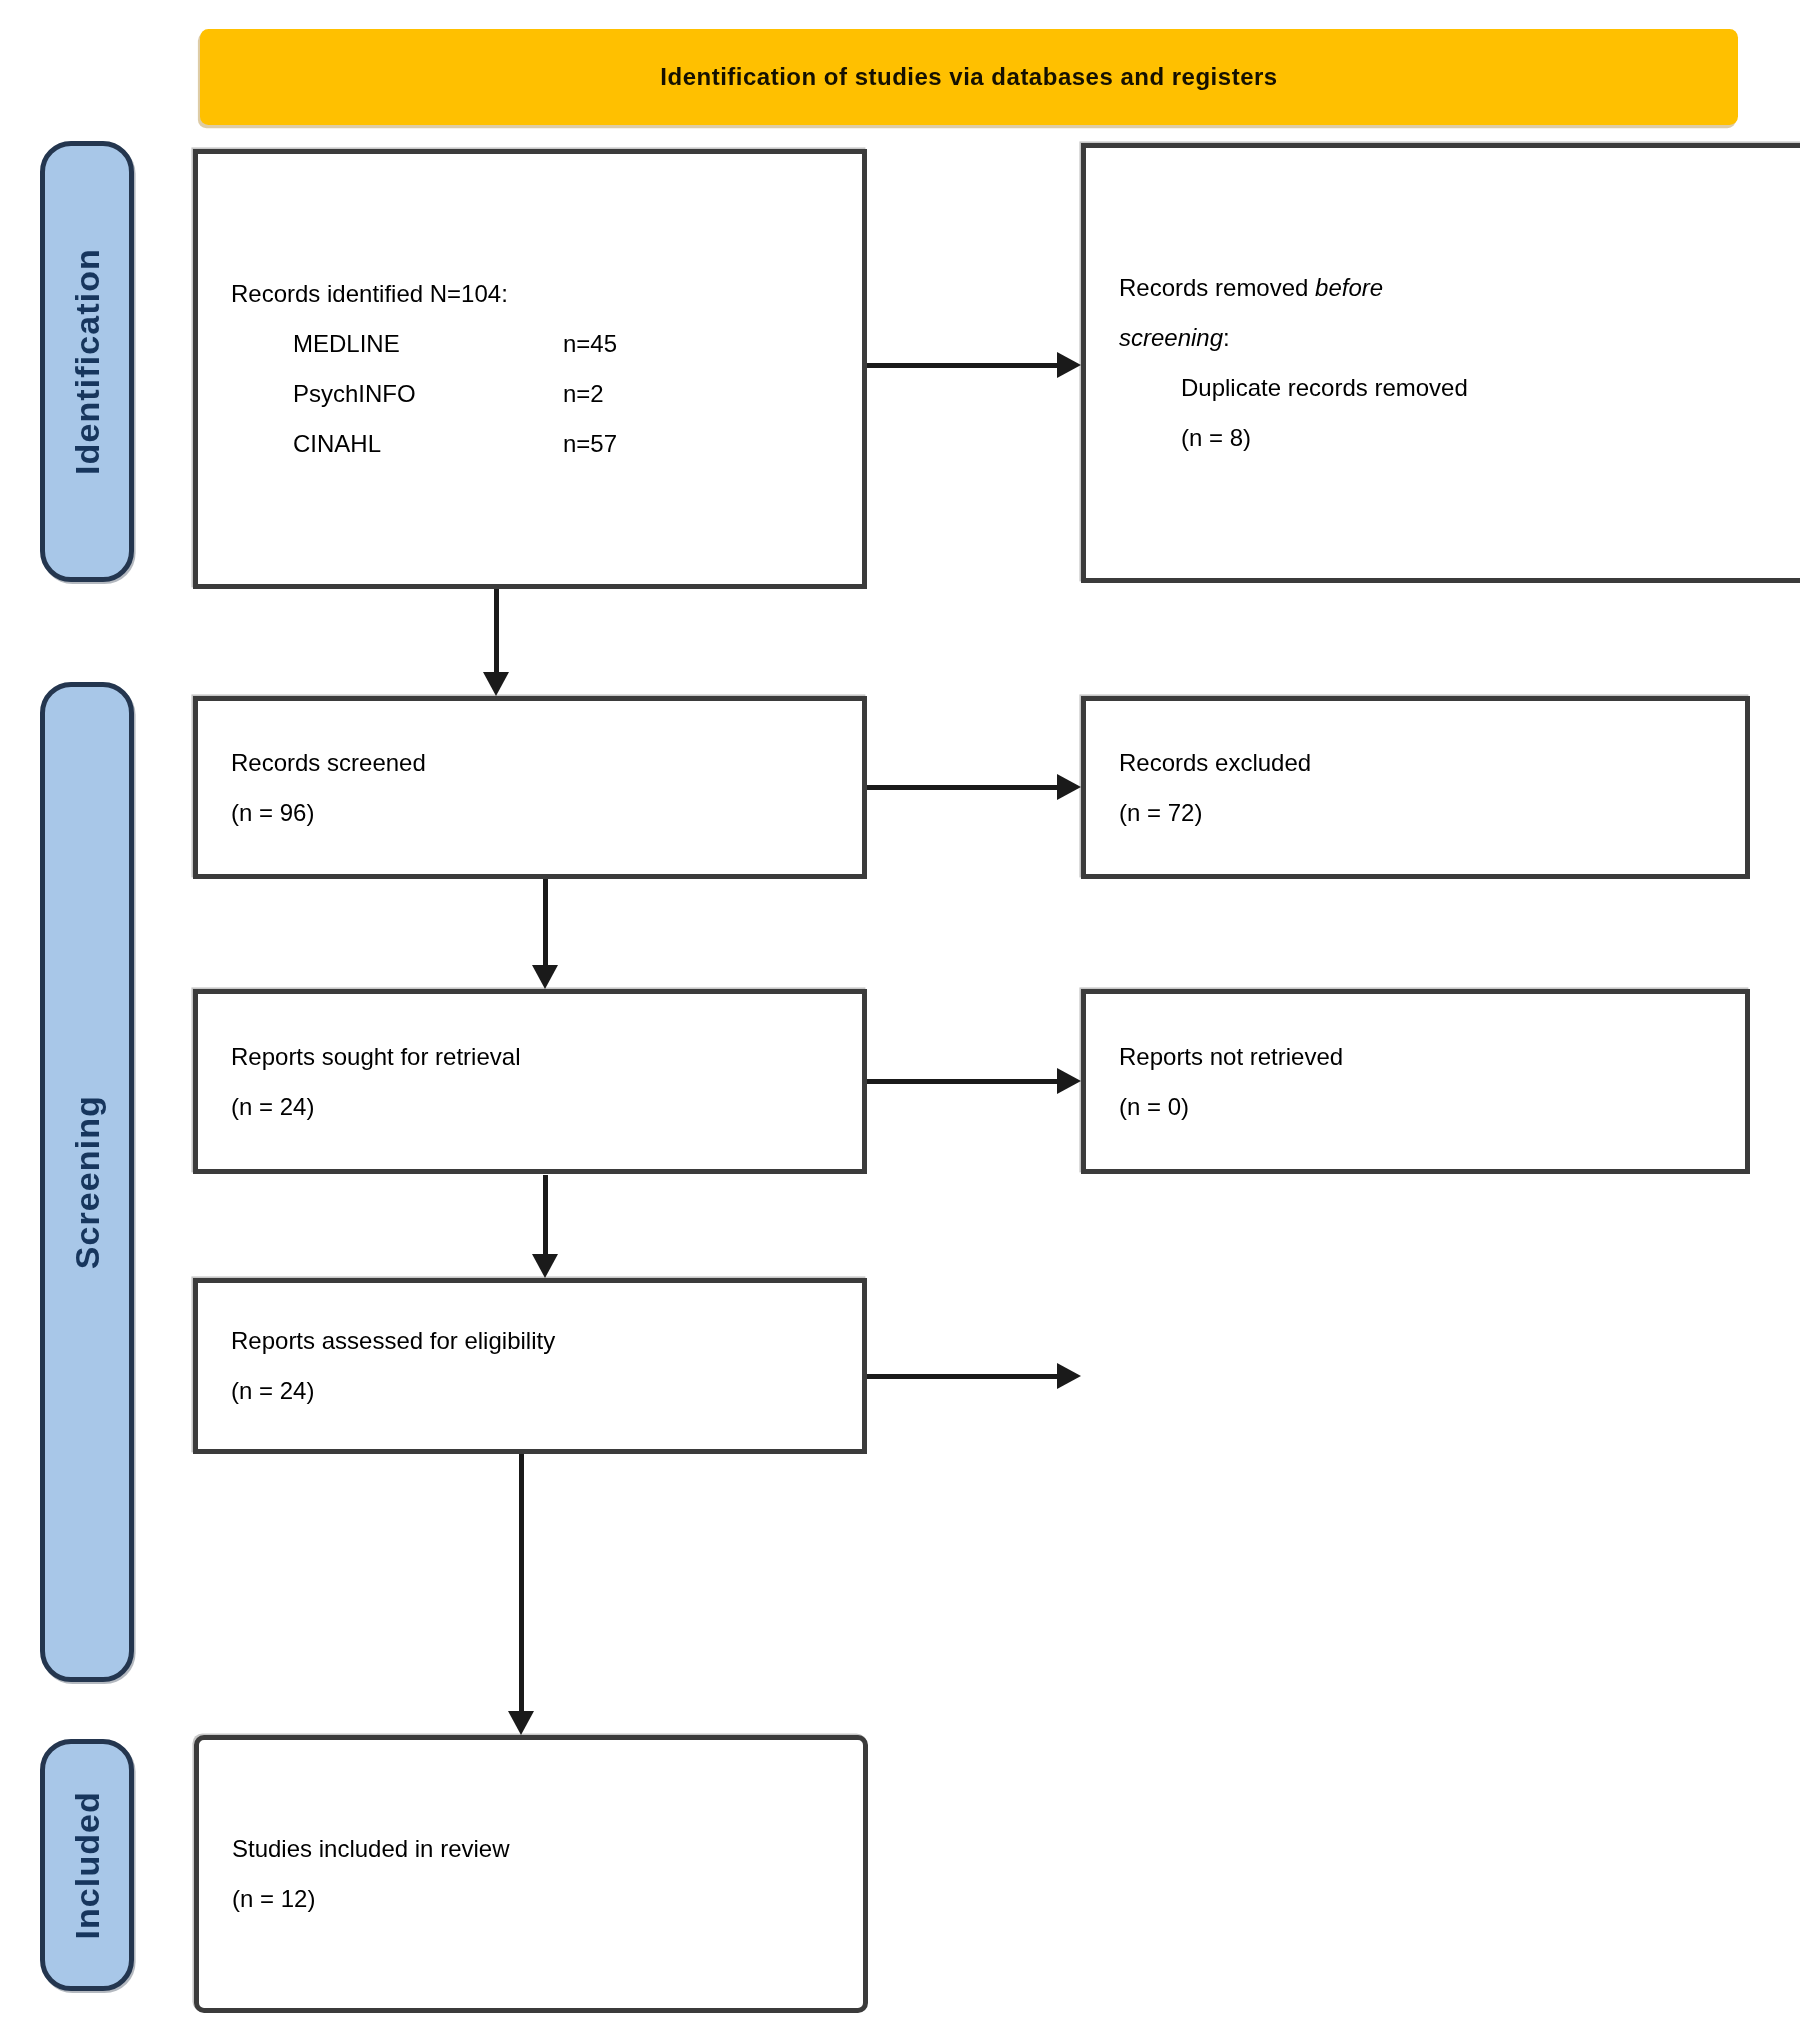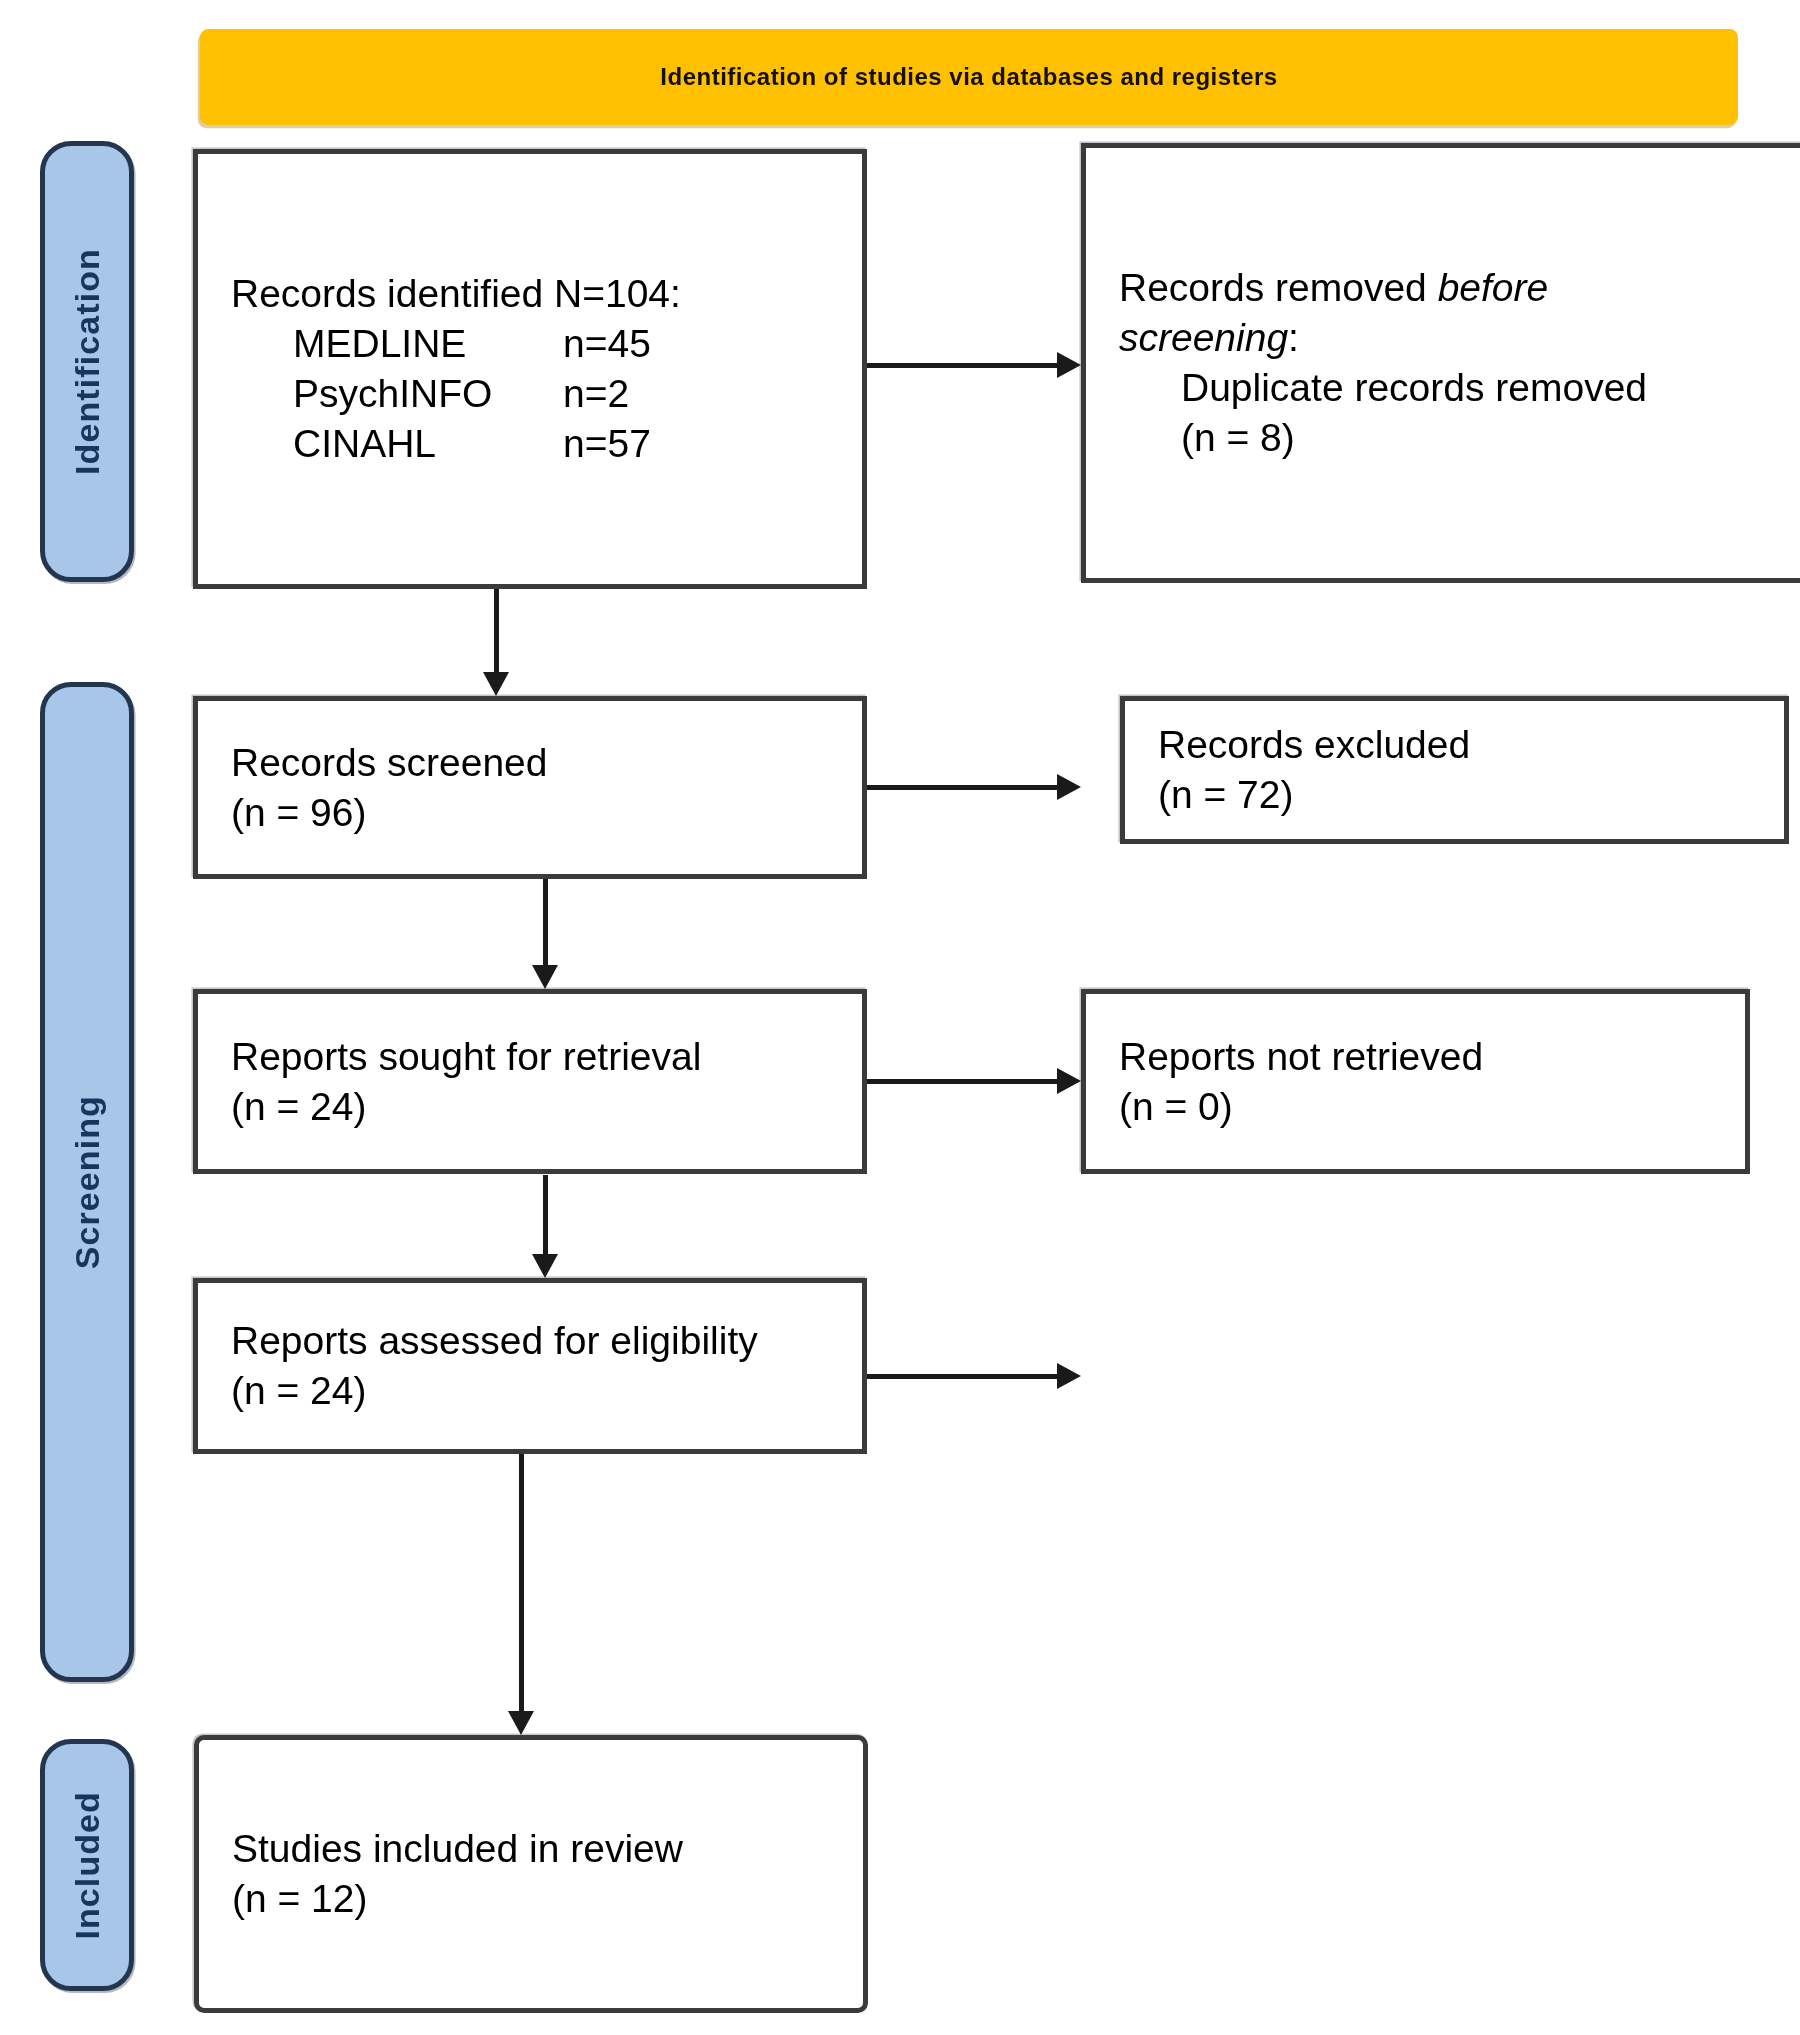--- a/index.html
+++ b/index.html
@@ -41,34 +41,34 @@
   .vlabel.identification{top:141px;height:441px;}
   .vlabel.screening{top:682px;height:1000px;}
   .vlabel.included{top:1739px;height:252px;}
   
   .box{
     position:absolute;
     background:#ffffff;
     border:5.3px solid #3B3B3B;
     box-sizing:border-box;
     display:flex;flex-direction:column;justify-content:center;
-    font-size:39px;line-height:50px;
+    font-size:24px;line-height:50px;
     padding:10.6px 26.5px 10.6px 33px;
     box-shadow:-1.6px -1.6px 0 rgba(130,130,130,0.45);
   }
   .box .indent{margin-left:62px;}
   .box .detail-gap{margin-top:0;}
   .src-name{display:inline-block;min-width:270px;}
   .box1{left:193px;top:149px;width:674px;height:440px;}
   .box2{left:193px;top:696px;width:674px;height:183px;}
   .box3{left:193px;top:989px;width:674px;height:185px;}
   .box4{left:193px;top:1278px;width:674px;height:176px;}
   .box5{left:194px;top:1735px;width:674px;height:278px;border-radius:10px;}
   .r1{left:1081px;top:143px;width:748px;height:440px;}
-  .r2{left:1120px;top:696px;width:669px;height:148px;}
+  .r2{left:1081px;top:696px;width:669px;height:183px;}
   .r3{left:1081px;top:989px;width:669px;height:185px;}
   .r4{left:1081px;top:1275px;width:669px;height:413px;padding-bottom:69px;}
   .it{font-style:italic;}
   
   .aline-v{position:absolute;width:5.3px;background:#1A1A1A;}
   .ahead-down{
     position:absolute;width:0;height:0;
     border-left:13.8px solid transparent;border-right:13.8px solid transparent;
     border-top:24px solid #1A1A1A;
   }

